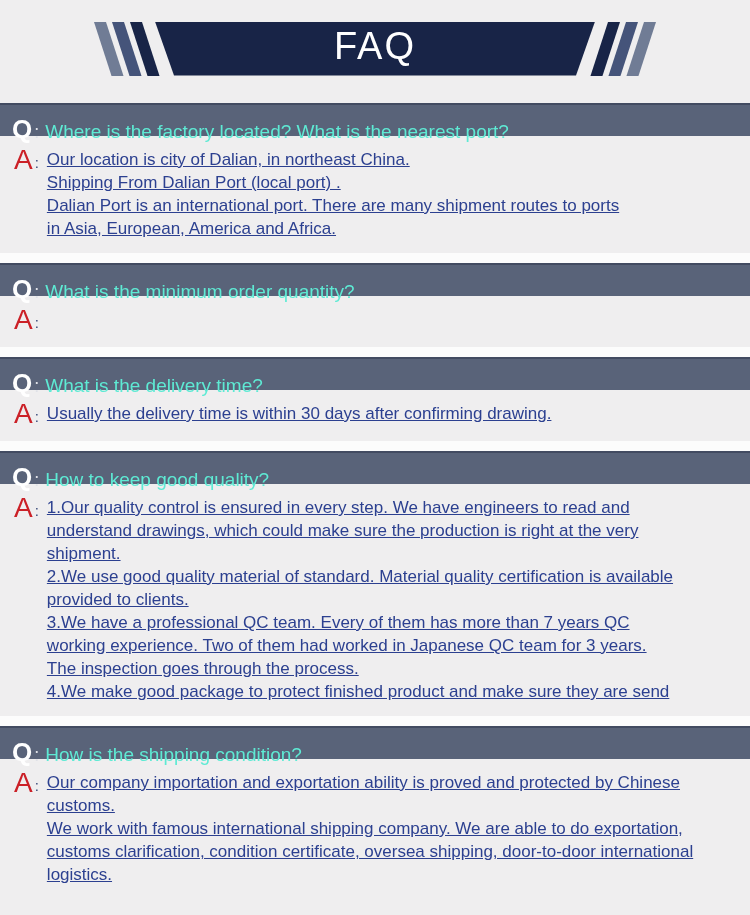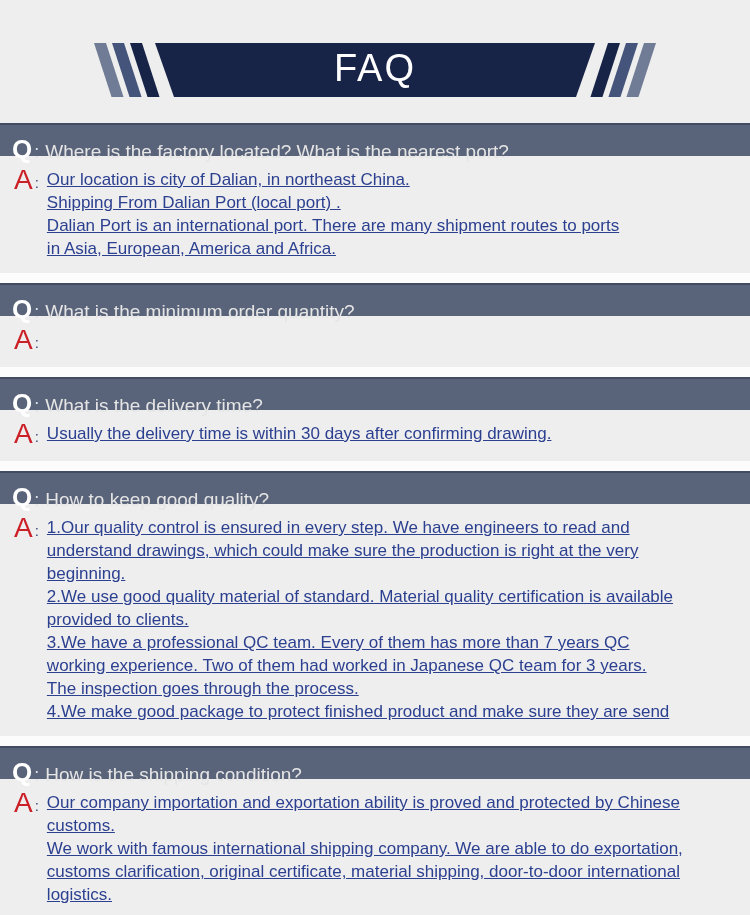--- a/index.html
+++ b/index.html
@@ -4,25 +4,25 @@
 <style>
   html,body{margin:0;padding:0;}
   body{
     width:750px;height:915px;
     background:var(--page-bg,#efeeef);
     font-family:"Liberation Sans", sans-serif;
     overflow:hidden;
   }
   
   .banner-wrap{
-    padding-top:40px;
+    padding-top:20px;
     height:57px;
     display:flex;
     justify-content:center;
-    align-items:flex-end;
+    align-items:center;
   }
   .stripes{display:flex;align-items:stretch;}
   .stripe{
     width:12px;height:54px;display:inline-block;
   }
   .stripes.left .stripe{transform:skewX(18deg);transform-origin:top left;margin-right:6px;}
   .stripes.right .stripe{transform:skewX(-18deg);transform-origin:top left;margin-left:6px;}
   .s-gray{background:var(--stripe-gray,#707c95);}
   .s-mid{background:var(--stripe-mid,#45547a);}
   .s-navy{background:var(--banner-navy,#182447);}
@@ -43,21 +43,21 @@
   .qbar{
     height:33px;background:var(--qbar-bg,#596379);
     box-shadow:inset 0 2px 0 rgba(23,31,55,0.35);
     display:flex;align-items:baseline;
     padding-left:12px;box-sizing:border-box;
     color:#e8e9ed;
   }
   .qbar{line-height:33px;}
   .qletter{font-size:26px;font-weight:700;color:#ffffff;}
   .qcolon{font-size:18px;color:#dfe1e7;margin:0 6px 0 2px;}
-  .qtext{font-size:19px;color:#e5e5e5;margin-top:12px;}
+  .qtext{font-size:19px;color:#5eead4;margin-top:12px;}
   .answer{
     display:flex;align-items:flex-start;
     padding:11px 18px 13px 14px;
   }
   .aletter{font-size:28px;line-height:26px;color:var(--a-red,#cb2027);font-weight:400;}
   .acolon{font-size:15px;color:#3a4a7a;margin:0 8px 0 2px;line-height:23px;align-self:flex-start;padding-top:4px;}
   .atext{
     font-size:17px;line-height:23px;color:var(--answer-blue,#2c4090);
     padding-top:1px;
   }
@@ -135,21 +135,21 @@
       <span class="qletter">Q</span>
       <span class="qcolon">:</span>
       <span class="qtext">How to keep good quality?</span>
     </div>
     <div class="answer">
       <span class="aletter">A</span>
       <span class="acolon">:</span>
       <div class="atext">
             <div class="aline">1.Our quality control is ensured in every step. We have engineers to read and</div>
             <div class="aline">understand drawings, which could make sure the production is right at the very</div>
-            <div class="aline">beginning.</div>
+            <div class="aline">shipment.</div>
             <div class="aline">2.We use good quality material of standard. Material quality certification is available</div>
             <div class="aline">provided to clients.</div>
             <div class="aline">3.We have a professional QC team. Every of them has more than 7 years QC</div>
             <div class="aline">working experience. Two of them had worked in Japanese QC team for 3 years.</div>
             <div class="aline">The inspection goes through the process.</div>
             <div class="aline">4.We make good package to protect finished product and make sure they are send</div>
           </div>
     </div>
   </section>
 <div class="gap"></div>
@@ -159,20 +159,20 @@
       <span class="qcolon">:</span>
       <span class="qtext">How is the shipping condition?</span>
     </div>
     <div class="answer">
       <span class="aletter">A</span>
       <span class="acolon">:</span>
       <div class="atext">
             <div class="aline">Our company importation and exportation ability is proved and protected by Chinese</div>
             <div class="aline">customs.</div>
             <div class="aline">We work with famous international shipping company. We are able to do exportation,</div>
-            <div class="aline">customs clarification, original certificate, material shipping, door-to-door international</div>
+            <div class="aline">customs clarification, condition certificate, oversea shipping, door-to-door international</div>
             <div class="aline">logistics.</div>
           </div>
     </div>
   </section>
 </main>
 
 </div>
 
 </body></html>

